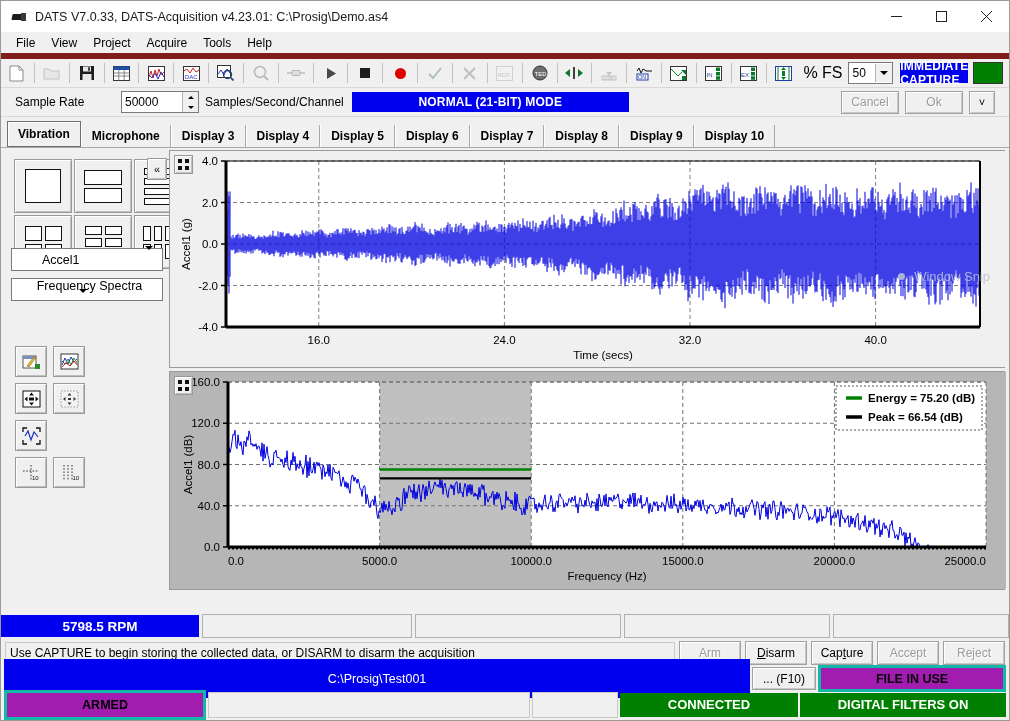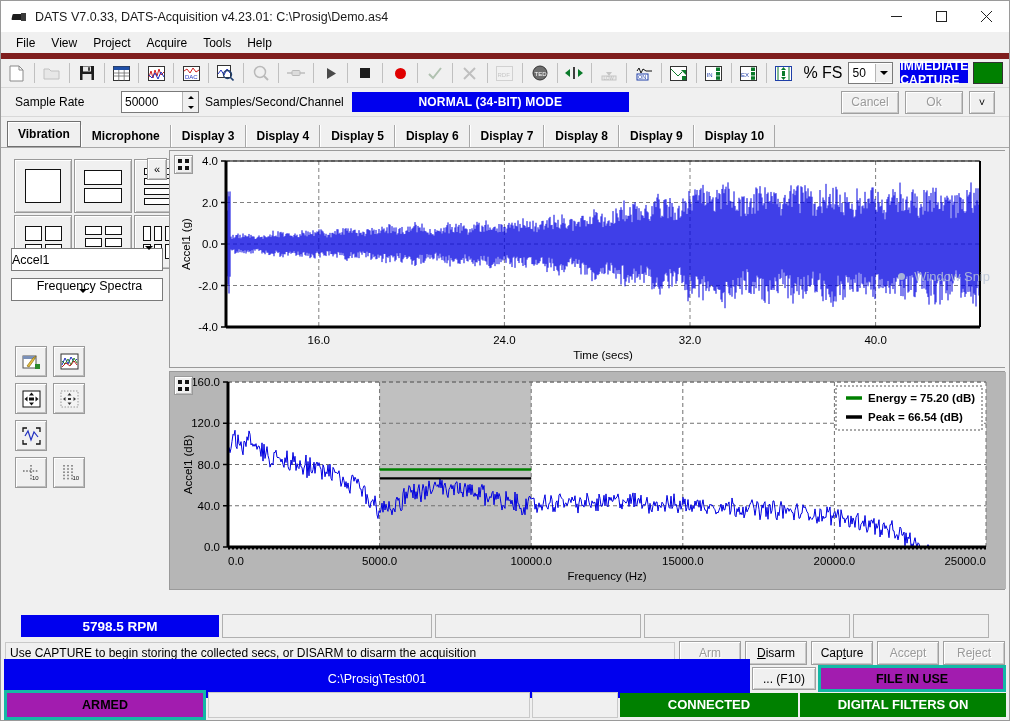--- a/index.html
+++ b/index.html
@@ -164,21 +164,21 @@
     display:flex;align-items:center;justify-content:center;z-index:5;
   }
   svg.plot{position:absolute;left:0;top:0;}
   .watermark{
     position:absolute;right:14px;top:118px;
     font-size:13px;color:#b9c5d6;display:flex;align-items:center;
     pointer-events:none;opacity:.85;
   }
   .watermark .dot{width:7px;height:7px;border-radius:50%;background:#b9c5d6;margin-right:9px;}
   
-  .rpmrow{height:26px;min-height:26px;display:flex;align-items:center;padding:1px 20px;gap:3px;background:#f0f0f0;}
+  .rpmrow{height:26px;min-height:26px;display:flex;align-items:center;padding:1px 0;gap:3px;background:#f0f0f0;}
   .rpmcell{height:22px;border:1px solid #b0b0b0;background:#f0f0f0;}
   .rpmblue{background:#0000ee;color:#fff;font-weight:bold;font-size:13.5px;display:flex;align-items:center;justify-content:center;}
   .hintrow{height:26px;min-height:26px;display:flex;align-items:center;padding:0 4px;gap:4px;}
   .hintbox{flex:1;height:20px;border:1px solid #c9c9c9;display:flex;align-items:center;padding-left:4px;font-size:12px;background:#f0f0f0;}
   .actionbtn{width:60px;height:22px;}
   .filerow{height:25px;min-height:25px;display:flex;align-items:center;padding:0 3px;gap:2px;}
   .fileblue{flex:1;height:39px;background:#0000ee;color:#fff;font-size:12.5px;display:flex;align-items:center;justify-content:center;}
   .f10btn{width:62px;height:21px;}
   .yellowbox{background:#a21caf;color:#000;font-weight:bold;font-size:12.5px;display:flex;align-items:center;justify-content:center;border:3px solid #14b8a6;}
   .statusrow{height:27px;min-height:27px;display:flex;align-items:center;padding:0 3px 2px 3px;gap:2px;}
@@ -429,21 +429,21 @@
       <div class="spin">
         <div>
             <span class="arrowup"></span>
           </div>
         <div>
             <span class="arrowdn2"></span>
           </div>
       </div>
     </div>
     <div style="margin-left:6px;">Samples/Second/Channel</div>
-    <div class="bluebar" style="width:277px;height:20px;margin-left:8px;">NORMAL (34-BIT) MODE</div>
+    <div class="bluebar" style="width:277px;height:20px;margin-left:8px;">NORMAL (21-BIT) MODE</div>
     <div style="flex:1"></div>
     <div class="btn dis" style="width:56px;height:21px;">Cancel</div>
     <div class="btn dis" style="width:56px;height:21px;margin-left:6px;">Ok</div>
     <div class="btn" style="width:24px;height:21px;margin-left:6px;font-size:11px;">˅</div>
   </div>
 
   <div class="tabs">
     <div class="tab active">Vibration</div>
     <div class="tab">Microphone</div>
     <div class="tab">Display 3</div>
@@ -512,21 +512,21 @@
                 <div class="cell" style="width:6px;height:13px;"></div>
                 <div class="cell" style="width:6px;height:13px;"></div>
               </div>
           </div>
         </div>
       </div>
 
       <div class="collapse">«</div>
 
       <div class="sel" style="top:100px;">
-        <div style="flex:1;">Accel1</div>
+        <div style="flex:1;margin-left:30px;">Accel1</div>
         <div class="carrow" style="width:17px;height:19px;"><span class="arrowdn"></span></div>
       </div>
 
       <div class="sel" style="top:130px;flex-direction:column;">
         <div style="flex:1;padding-left:5px;">Frequency Spectra</div>
         <div class="carrow" style="width:17px;height:19px;"><span class="arrowdn"></span></div>
       </div>
 
       <div class="iconbtns">
         <div class="ibrow">
@@ -710,21 +710,21 @@
 
   <div class="rpmrow">
     <div class="rpmblue rpmcell" style="width:198px;border:0;">5798.5 RPM</div>
     <div class="rpmcell" style="width:208px;"></div>
     <div class="rpmcell" style="width:204px;"></div>
     <div class="rpmcell" style="width:204px;"></div>
     <div class="rpmcell" style="flex:1;"></div>
   </div>
 
   <div class="hintrow">
-    <div class="hintbox">Use CAPTURE to begin storing the collected secs, or DISARM to disarm the acquisition</div>
+    <div class="hintbox">Use CAPTURE to begin storing the collected data, or DISARM to disarm the acquisition</div>
     <div class="btn actionbtn dis">Arm</div>
     <div class="btn actionbtn">
         <span style="text-decoration:underline;">D</span>
         <span>isarm</span>
       </div>
     <div class="btn actionbtn">
         <span>Cap</span>
         <span style="text-decoration:underline;">t</span>
         <span>ure</span>
       </div>

